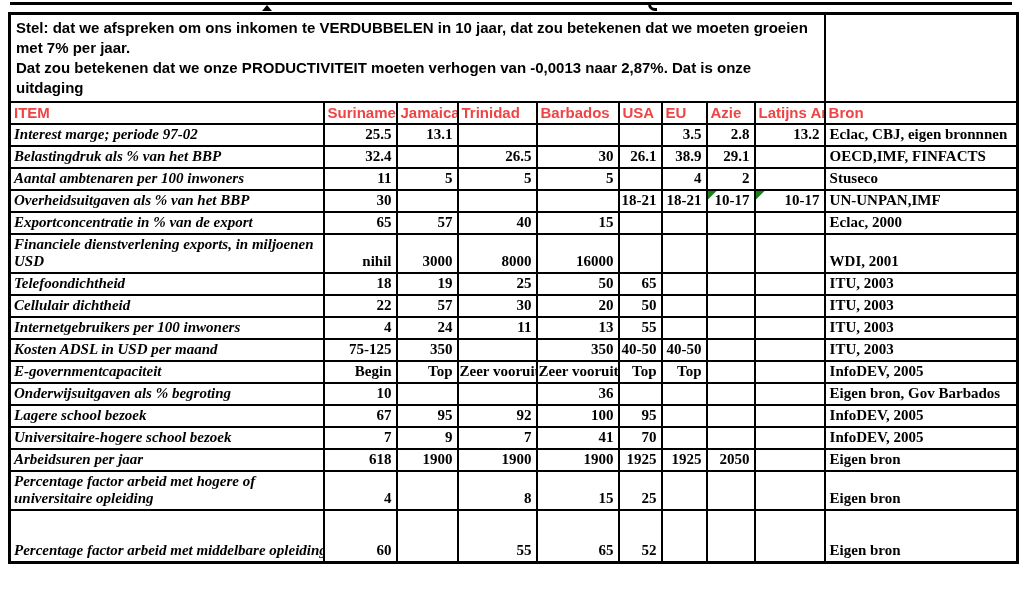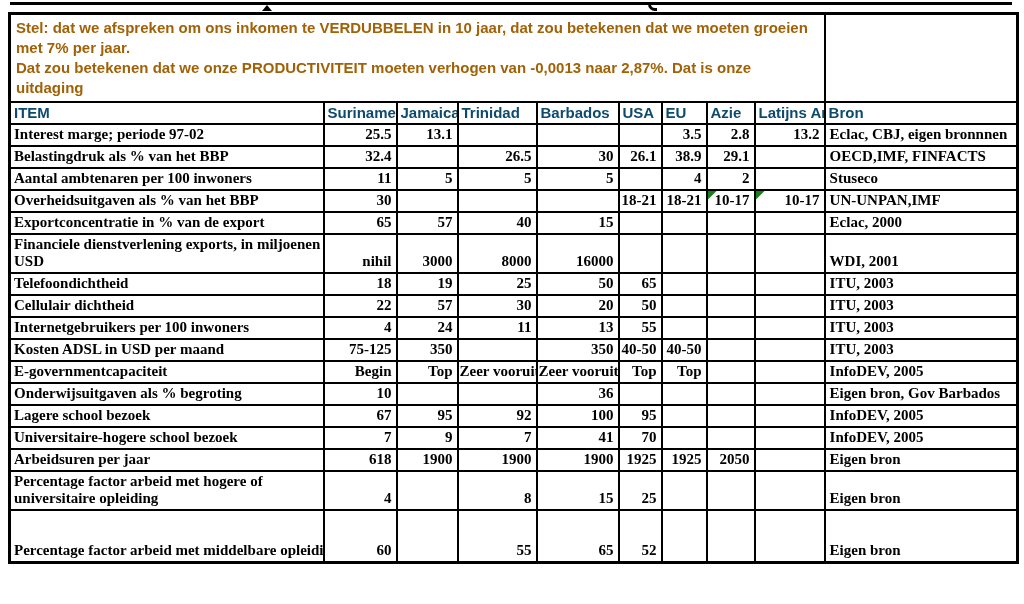--- a/index.html
+++ b/index.html
@@ -16,37 +16,37 @@
 
   table.sheet {
     position:absolute; left:8px; top:12px; width:1008px;
     border-collapse:collapse; table-layout:fixed;
     border:3px solid #000;
   }
   table.sheet td, table.sheet th { border:2px solid #000; background:#fff; overflow:hidden; }
 
   
   td.intro {
-    font:bold 15px/20px "Liberation Sans", sans-serif; color:#a16207;
+    font:bold 15px/20px "Liberation Sans", sans-serif; color:#000000;
     padding:3px 5px; vertical-align:top;
   }
   td.intro-side { }
 
   
   th.colhead {
-    font:bold 15px/18px "Liberation Sans", sans-serif; color:#0c4a6e;
+    font:bold 15px/18px "Liberation Sans", sans-serif; color:#ef4444;
     text-align:left; padding:1px 3px; height:21px; white-space:nowrap; vertical-align:middle;
   }
 
   
   td.label, td.val, td.src {
     font:bold 15px/17px "Liberation Serif", serif; color:#000;
     vertical-align:bottom; position:relative;
   }
-  td.label { text-align:left; padding:1px 2px 2px 3px; }
+  td.label { text-align:left; padding:1px 2px 2px 3px;font-style:italic; }
   td.val   { text-align:right; padding:1px 4px 2px 1px; white-space:nowrap; }
   td.src   { text-align:left; padding:1px 0 2px 4px; white-space:nowrap; }
 
   tr.r-normal  td { height:20px; }
   tr.r-twoline td { height:39px; }
   tr.r-tall    td { height:52px; }
 
   .tri {
     position:absolute; left:0; top:0; width:9px; height:9px;
     background:var(--indicator-green, #1e7e1e);

